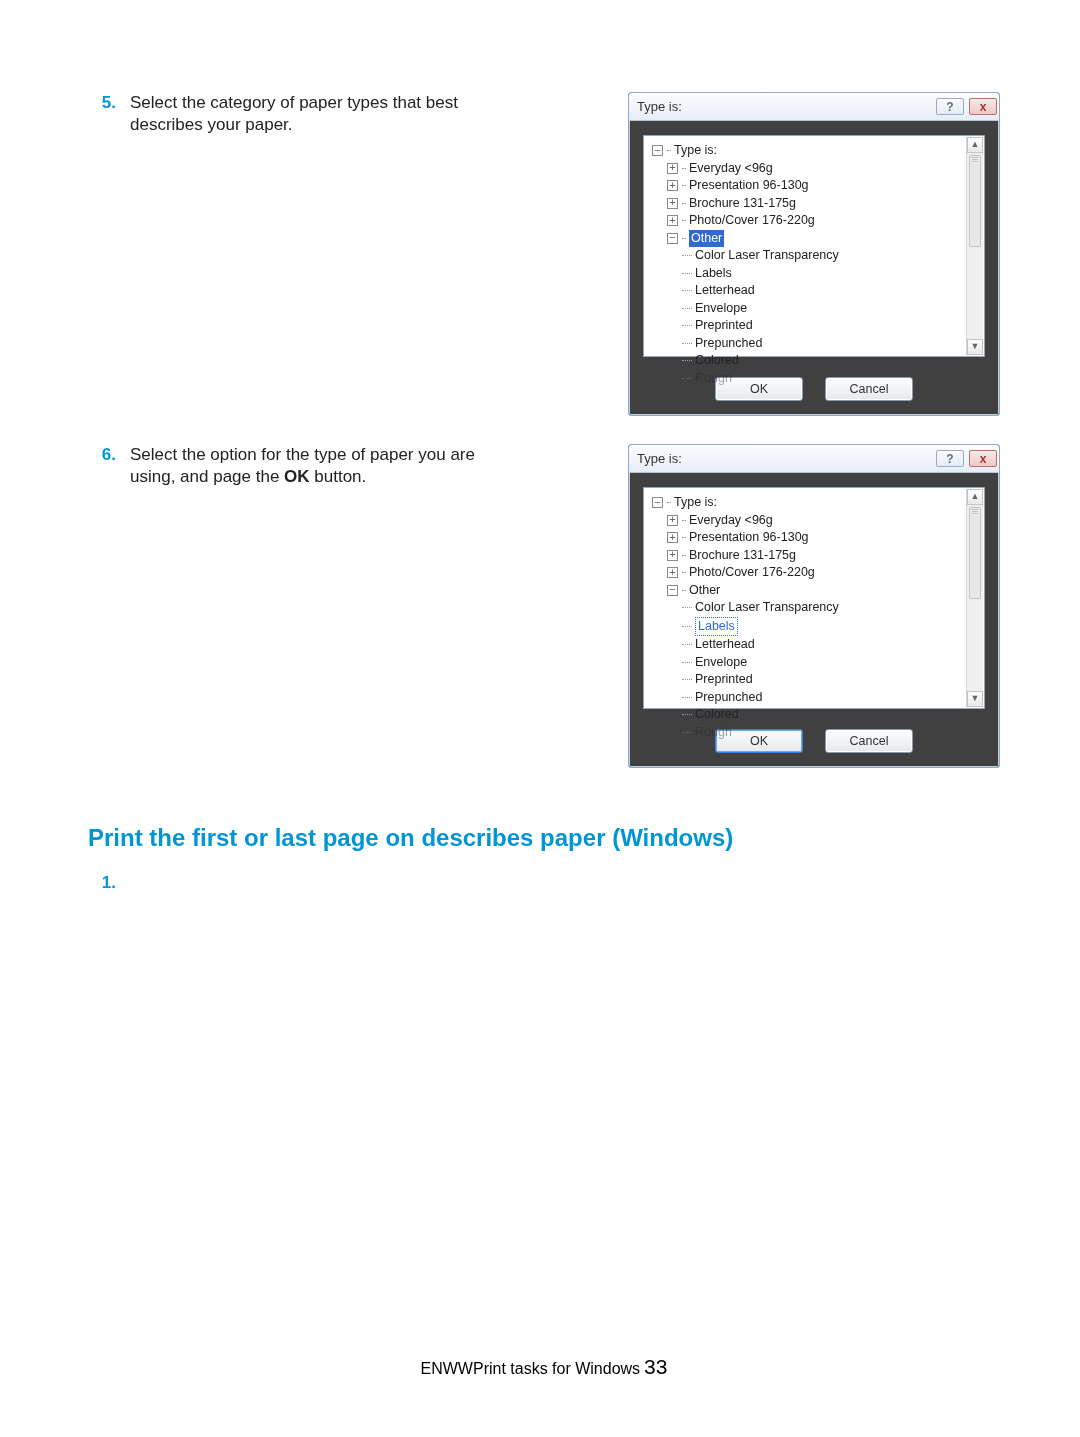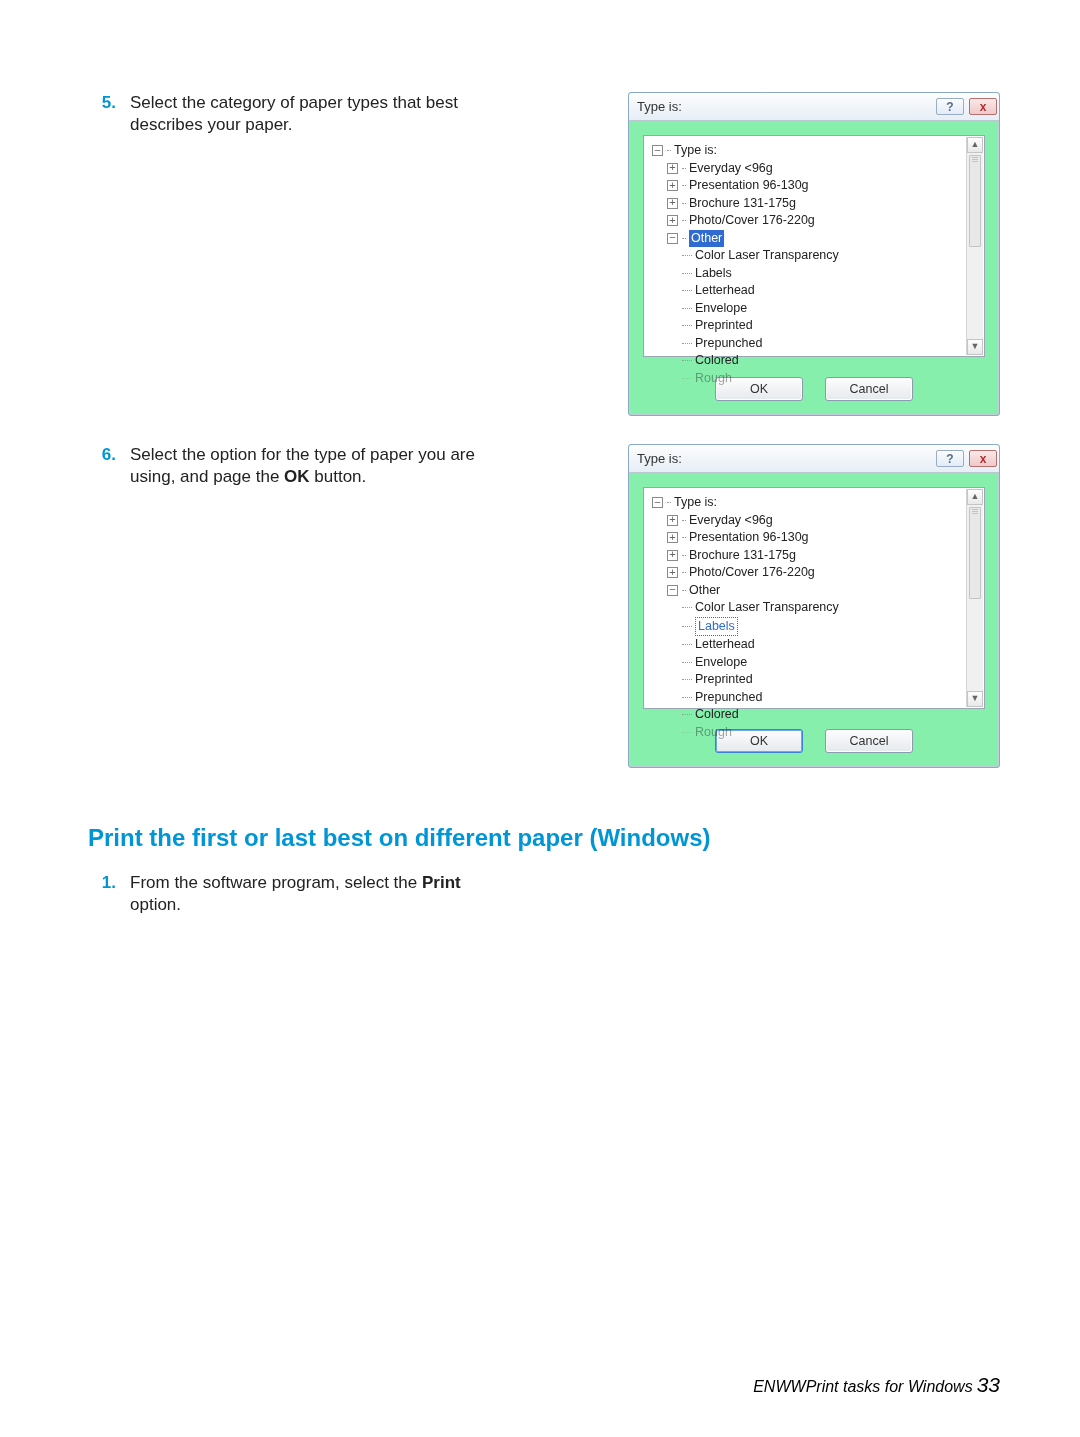--- a/index.html
+++ b/index.html
@@ -41,21 +41,21 @@
   }
   .step-text b { font-weight: bold; }
   .dialog-col {
     margin-left: auto;
     flex: 0 0 372px;
   }
   .dialog {
     width: 100%;
     border: 1px solid #8ca9c9;
     border-radius: 3px;
-    background: #86efac;
+    background: #404040;
     box-shadow: 0 0 0 1px #c0cddb inset;
     font-family: Tahoma, Arial, sans-serif;
   }
   .dlg-titlebar {
     background: linear-gradient(#fdfdfd, #e6eef6);
     border-bottom: 1px solid #bcc7d4;
     height: 28px;
     display: flex;
     align-items: center;
     border-radius: 3px 3px 0 0;
@@ -166,25 +166,24 @@
   .section-h {
     color: #0096d6;
     font-family: "Futura PT", "Century Gothic", Arial, sans-serif;
     font-weight: bold;
     font-size: 24px;
     margin-top: 56px;
     margin-bottom: 20px;
   }
   .footer {
     position: absolute;
-    bottom: 40px; left: 88px; right: 80px;
-    display: flex; justify-content: flex-end; align-items: baseline;
+    bottom: 58px; left: 88px; right: 80px;
+    display: flex; justify-content: center; align-items: baseline;
     font-size: 16px;
     font-family: "Futura PT", "Century Gothic", Arial, sans-serif;
-    font-style: italic;
   }
   .footer-right { display: flex; align-items: baseline; gap: 4px; }
   .page-no { font-size: 21px; }
 </style>
 </head>
 <body>
 
 <div class="page">
 
   <div class="step-block">
@@ -440,27 +439,24 @@
               <span>OK</span>
             </div>
           <div class="win-btn">
               <span>Cancel</span>
             </div>
         </div>
       </div>
     </div>
   </div>
 
-  <div class="section-h">Print the first or last best on different paper (Windows)</div>
+  <div class="section-h">Print the first or last page on describes paper (Windows)</div>
 
   <div class="step-block">
     <div class="step-num">1.</div>
-    <div class="step-text">
-      <span>From the software program, select the </span><b>Print</b><span> option.</span>
-    </div>
   </div>
 
   <div class="footer">
     <span>ENWW</span>
     <span class="footer-right">
       <span>Print tasks for Windows</span>
       <span class="page-no">33</span>
     </span>
   </div>
 

